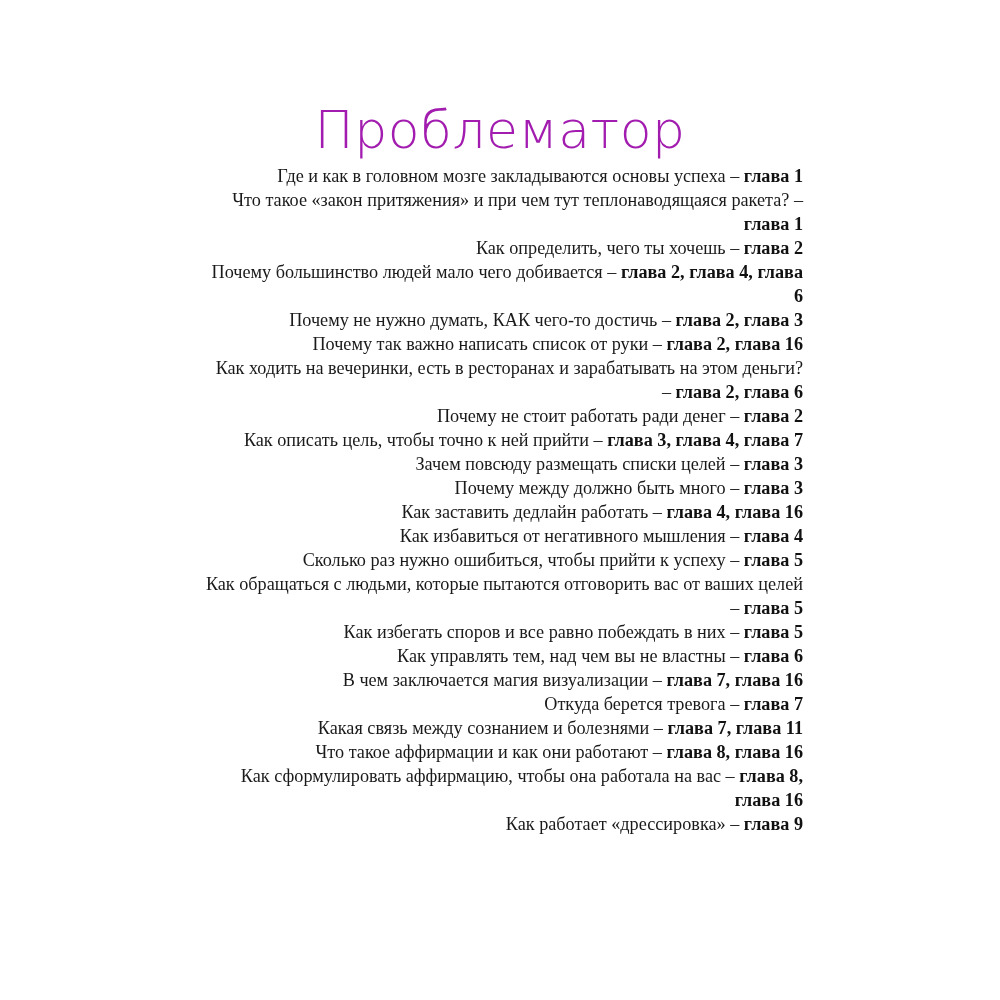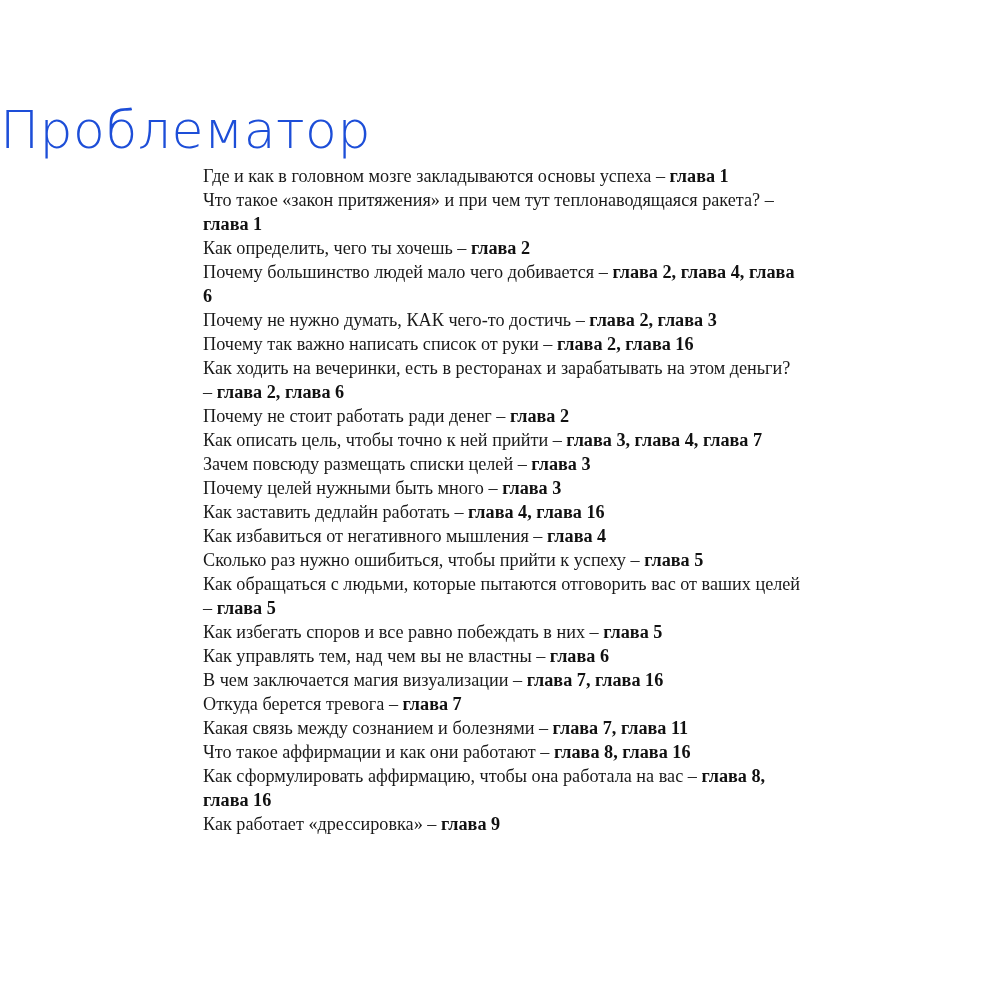--- a/index.html
+++ b/index.html
@@ -12,41 +12,42 @@
       height: 1000px;
       position: relative;
       overflow: hidden;
       color: #111111;
     }
     .title {
       position: absolute;
       top: 60px;
       left: 0;
       width: 1000px;
-      text-align: left;
+      text-align: center;
       font-family: "DejaVu Sans", sans-serif;
       font-weight: 200;
       font-size: 52px;
       letter-spacing: 0.5px;
       line-height: 70px;
-      color: #1d4ed8;
+      color: #a21caf;
       -webkit-text-stroke: 0px;
     }
     .list {
       position: absolute;
       top: 164px;
       left: 203px;
       width: 600px;
       margin: 0;
       padding: 0;
       list-style: none;
       font-family: "Liberation Serif", "DejaVu Serif", serif;
       font-size: 18.2px;
       line-height: 24px;
       color: #1a1a1a;
+      text-align: right;
     }
     .list li {
       margin: 0;
       padding: 0;
     }
     .ref {
       font-weight: bold;
       color: #111;
     }
   </style>
@@ -59,21 +60,21 @@
   <li><span>Где и как в головном мозге закладываются основы успеха</span><span> – </span><span class="ref">глава 1</span></li>
   <li><span>Что такое «закон притяжения» и при чем тут теплонаводящаяся ракета?</span><span> – </span><span class="ref">глава 1</span></li>
   <li><span>Как определить, чего ты хочешь</span><span> – </span><span class="ref">глава 2</span></li>
   <li><span>Почему большинство людей мало чего добивается</span><span> – </span><span class="ref">глава 2, глава 4, глава 6</span></li>
   <li><span>Почему не нужно думать, КАК чего-то достичь</span><span> – </span><span class="ref">глава 2, глава 3</span></li>
   <li><span>Почему так важно написать список от руки</span><span> – </span><span class="ref">глава 2, глава 16</span></li>
   <li><span>Как ходить на вечеринки, есть в ресторанах и зарабатывать на этом деньги?</span><span> – </span><span class="ref">глава 2, глава 6</span></li>
   <li><span>Почему не стоит работать ради денег</span><span> – </span><span class="ref">глава 2</span></li>
   <li><span>Как описать цель, чтобы точно к ней прийти</span><span> – </span><span class="ref">глава 3, глава 4, глава 7</span></li>
   <li><span>Зачем повсюду размещать списки целей</span><span> – </span><span class="ref">глава 3</span></li>
-  <li><span>Почему целей нужными быть много</span><span> – </span><span class="ref">глава 3</span></li>
+  <li><span>Почему между должно быть много</span><span> – </span><span class="ref">глава 3</span></li>
   <li><span>Как заставить дедлайн работать</span><span> – </span><span class="ref">глава 4, глава 16</span></li>
   <li><span>Как избавиться от негативного мышления</span><span> – </span><span class="ref">глава 4</span></li>
   <li><span>Сколько раз нужно ошибиться, чтобы прийти к успеху</span><span> – </span><span class="ref">глава 5</span></li>
   <li><span>Как обращаться с людьми, которые пытаются отговорить вас от ваших целей</span><span> – </span><span class="ref">глава 5</span></li>
   <li><span>Как избегать споров и все равно побеждать в них</span><span> – </span><span class="ref">глава 5</span></li>
   <li><span>Как управлять тем, над чем вы не властны</span><span> – </span><span class="ref">глава 6</span></li>
   <li><span>В чем заключается магия визуализации</span><span> – </span><span class="ref">глава 7, глава 16</span></li>
   <li><span>Откуда берется тревога</span><span> – </span><span class="ref">глава 7</span></li>
   <li><span>Какая связь между сознанием и болезнями</span><span> – </span><span class="ref">глава 7, глава 11</span></li>
   <li><span>Что такое аффирмации и как они работают</span><span> – </span><span class="ref">глава 8, глава 16</span></li>

